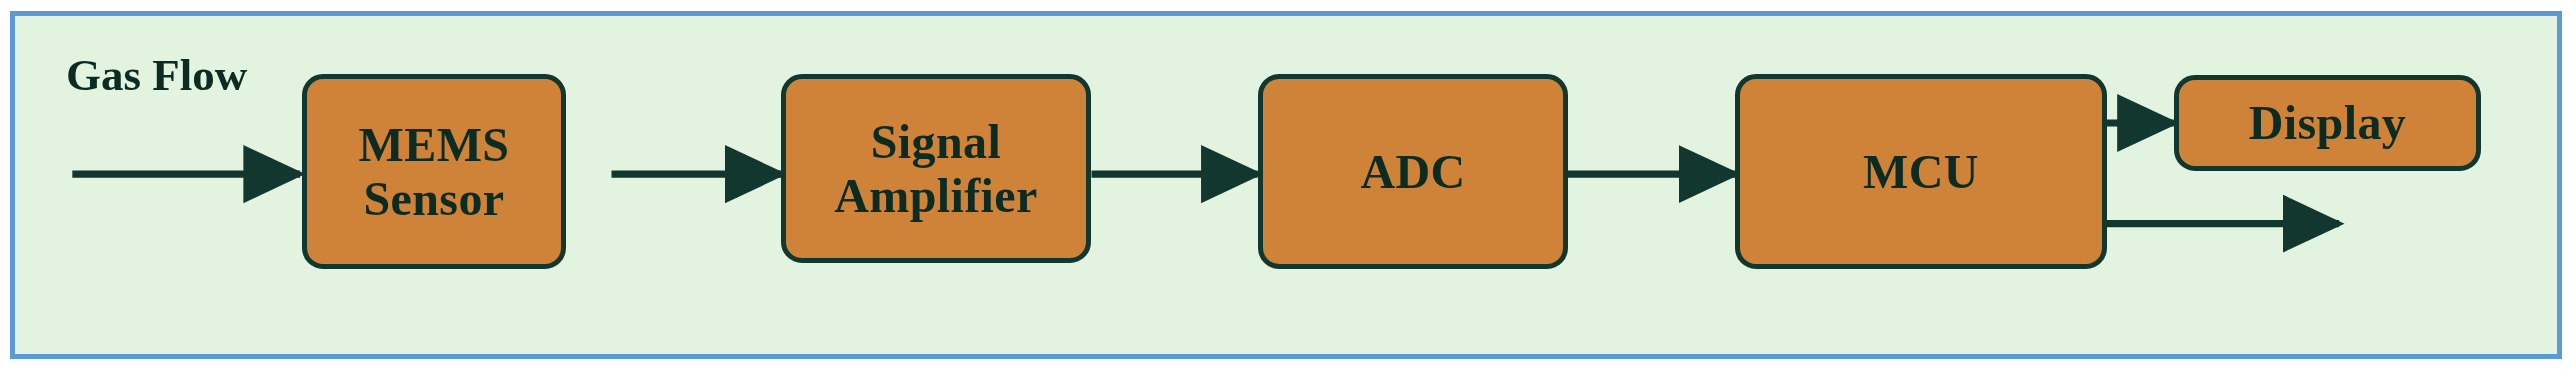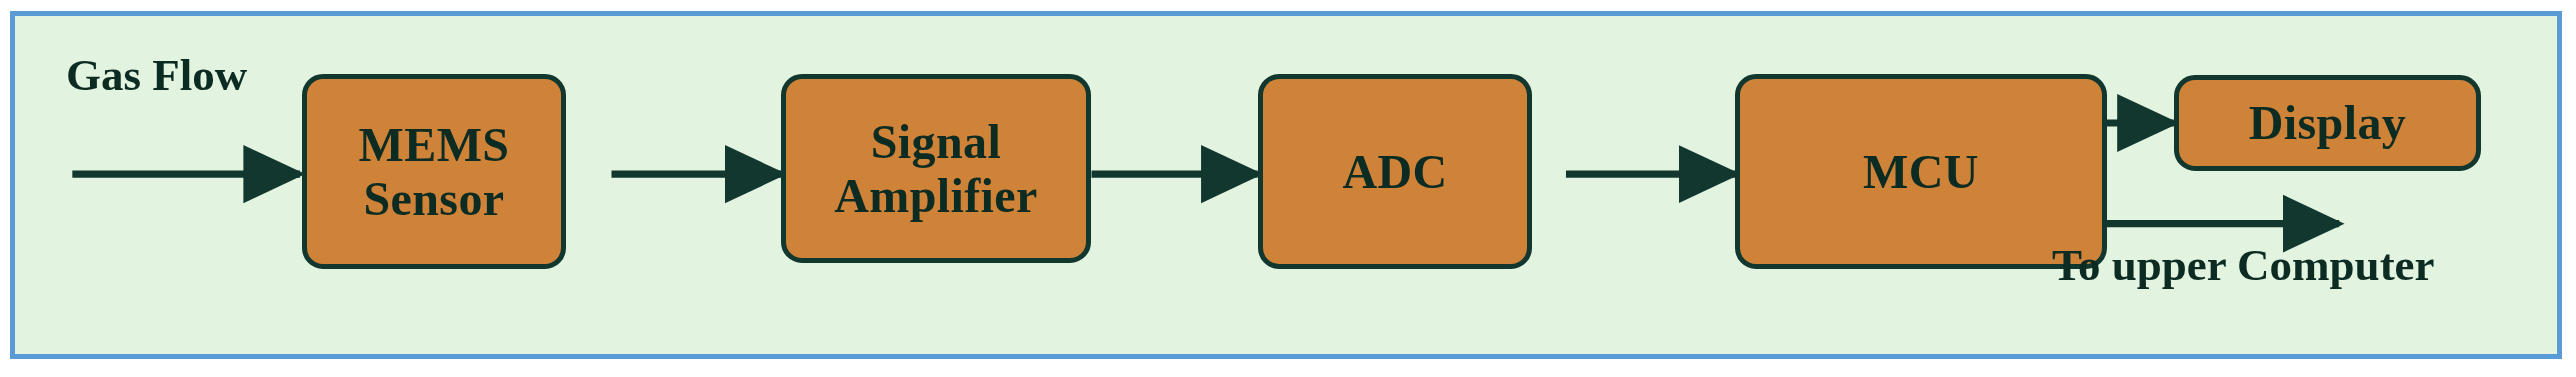--- a/index.html
+++ b/index.html
@@ -93,28 +93,27 @@
   <div class="caption" style="left:66px; top:53px;">Gas Flow</div>
 
   <div class="block" style="left:302px; top:74px; width:264px; height:195px;">
     <span class="lbl">MEMS<br>Sensor</span>
   </div>
 
   <div class="block" style="left:781px; top:74px; width:310px; height:189px;">
     <span class="lbl">Signal<br>Amplifier</span>
   </div>
 
-  <div class="block" style="left:1258px; top:74px; width:274px; height:195px;text-align:center;">
+  <div class="block" style="left:1258px; top:74px; width:310px; height:195px;text-align:center;">
     <span class="lbl">ADC</span>
   </div>
 
   <div class="block" style="left:1735px; top:74px; width:372px; height:195px;">
     <span class="lbl">MCU</span>
   </div>
 
   <div class="block" style="left:2174px; top:75px; width:307px; height:96px; border-radius:21px;">
     <span class="lbl">Display</span>
   </div>
 
-  <div class="caption" style="left:2052px; top:243px;">To upper Computer</div>
 
 </div>
 
 
 </body></html>

